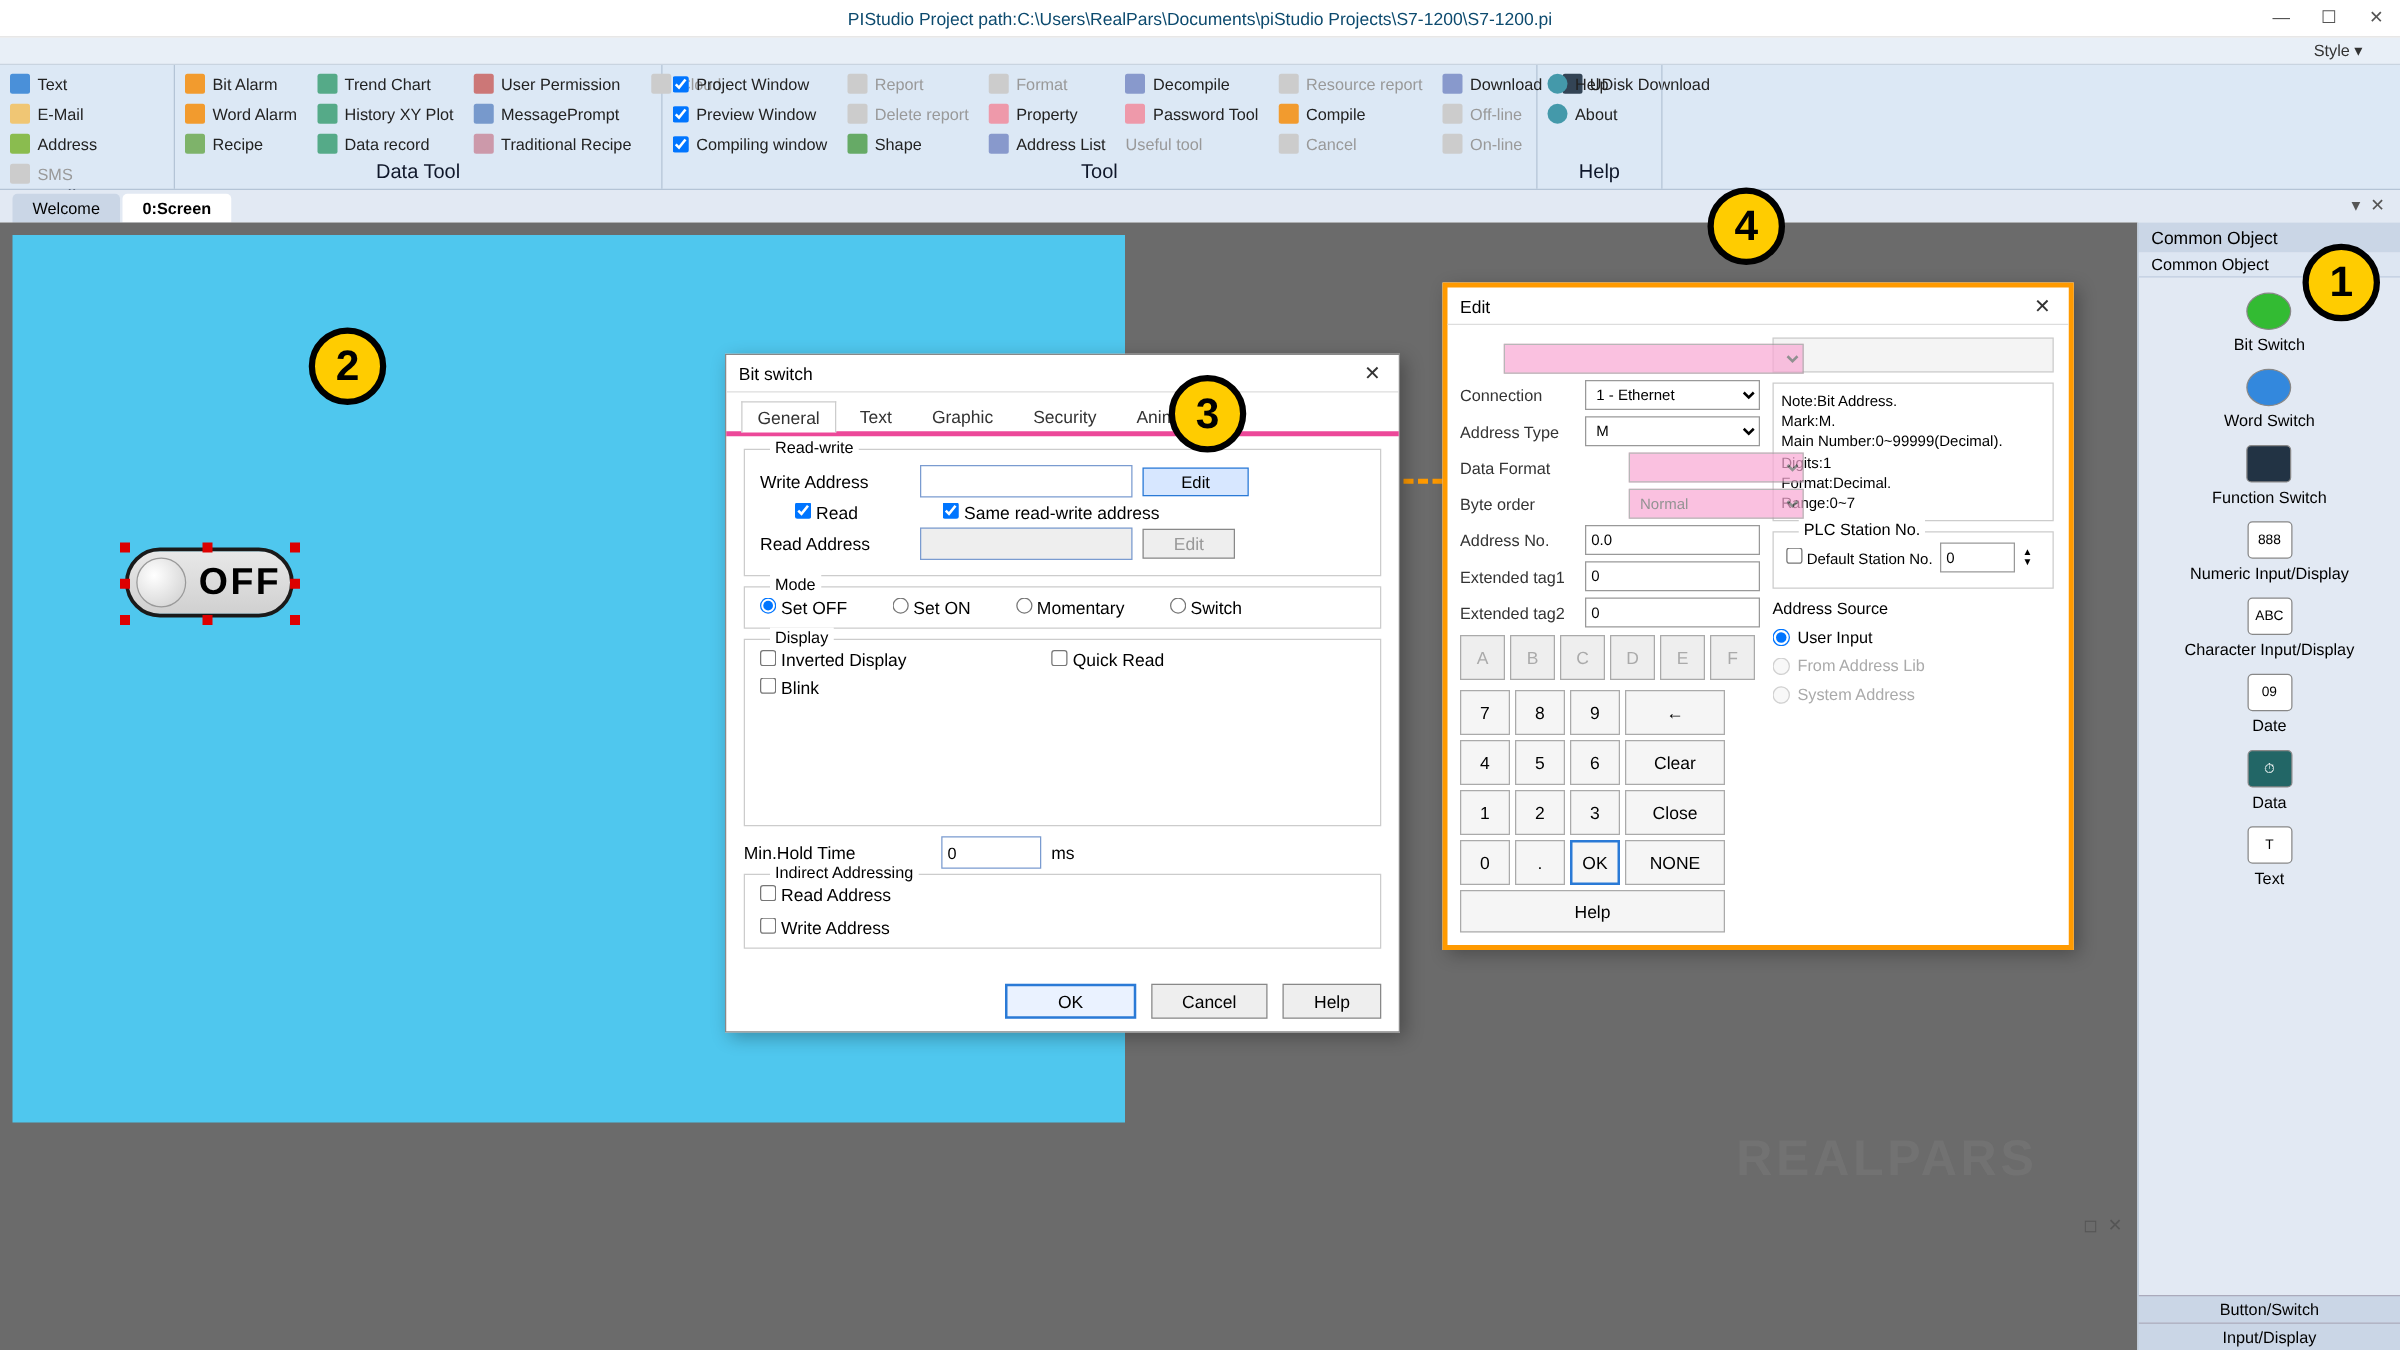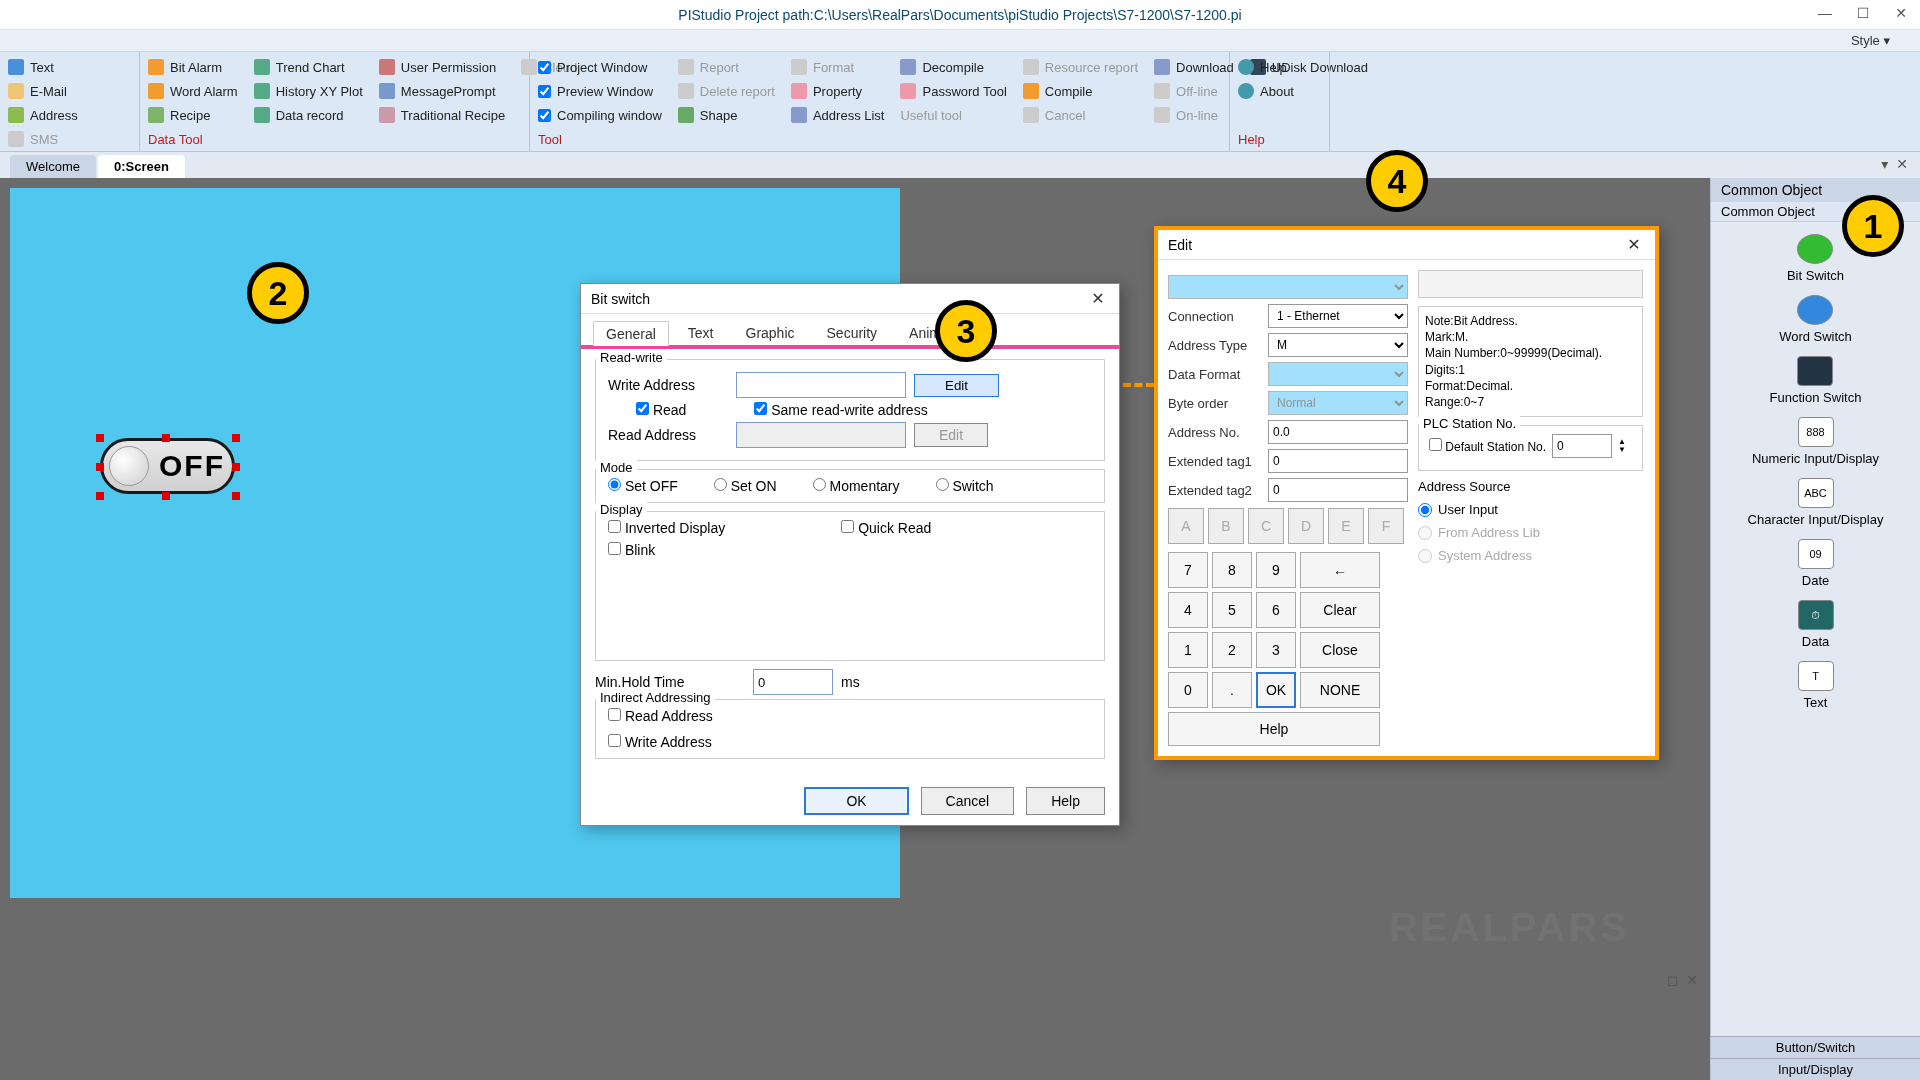--- a/index.html
+++ b/index.html
@@ -15,21 +15,21 @@
 
 
 .ribbon { background: #dce8f5; border-bottom: 1px solid #b4c4d6; display: flex; height: 100px; }
 .ribbon-group { border-right: 1px solid #b4c4d6; padding: 4px 8px; display: flex; flex-direction: column; justify-content: space-between; }
 .ribbon-group .items { display: flex; flex-direction: column; gap: 2px; }
 .ribbon-group .items.row3 { display: grid; grid-auto-flow: column; grid-template-rows: repeat(3, 22px); column-gap: 16px; }
 .ribbon-item { display: flex; align-items: center; gap: 6px; font-size: 13px; color: #222; height: 22px; white-space: nowrap; }
 .ribbon-item .ricon { width: 16px; height: 16px; display: inline-block; border-radius: 2px; }
 .ribbon-item.disabled { color: #999; }
 .ribbon-item input[type=checkbox] { width: 13px; height: 13px; }
-.ribbon-group-label { font-size: 13px; color: #b91c1c; }
+.ribbon-group-label { text-align: center; font-size: 16px; color: #0f172a; }
 
 
 .tabs-row { height: 26px; background: #e2e9f3; display: flex; align-items: flex-end; padding-left: 10px; gap: 2px; position: relative; }
 .tabs-row .tab { padding: 4px 16px; font-size: 13px; background: #cad6e6; border-radius: 4px 4px 0 0; margin-top: 38px; }
 .tabs-row .tab.active { background: #fff; font-weight: bold; }
 .tabs-close { position: absolute; right: 12px; top: 4px; display: flex; gap: 8px; font-size: 14px; color: #555; }
 
 
 .main { display: flex; height: calc(1080px - 30px - 22px - 100px - 26px); }
 .canvas-wrap { flex: 1; background: #6b6b6b; position: relative; padding: 10px; }
@@ -49,40 +49,40 @@
 .dialog-titlebar { height: 30px; display: flex; align-items: center; justify-content: space-between; padding: 0 10px; font-size: 14px; border-bottom: 1px solid #ddd; }
 .dialog-close { width: 22px; height: 22px; display: flex; align-items: center; justify-content: center; font-size: 16px; color: #333; }
 
 
 .bitswitch-dialog { left: 580px; top: 283px; width: 540px; }
 .dlg-tabs { display: flex; gap: 6px; padding: 6px 12px 0; border-bottom: 4px solid #ec4899; }
 .dlg-tab { padding: 4px 12px; font-size: 14px; color: #333; border: 1px solid transparent; border-bottom: none; }
 .dlg-tab.active { border-color: #ccc; background: #fff; position: relative; top: 1px; }
 .dlg-body { padding: 10px 14px; }
 .fieldset { border: 1px solid #ccc; padding: 8px 12px; margin-bottom: 8px; position: relative; }
-.fieldset-title { position: absolute; top: -10px; left: 0; background: #fff; padding: 0 4px; font-size: 13px; }
+.fieldset-title { position: absolute; top: -10px; left: 20px; background: #fff; padding: 0 4px; font-size: 13px; }
 .form-row { display: flex; align-items: center; gap: 8px; margin: 4px 0; font-size: 14px; }
 .form-row label.fld { width: 120px; }
 .txt-input { border: 1px solid #7a9bd0; height: 26px; padding: 0 4px; font-size: 13px; }
 .btn { border: 1px solid #888; background: #eee; padding: 3px 24px; font-size: 14px; }
 .btn.primary { border: 2px solid #2a7ad6; background: #eaf2ff; }
 .edit-btn-active { border: 1px solid #2a7ad6; background: #d7e7ff; padding: 3px 30px; }
 .radio-row, .check-row { display: flex; gap: 36px; align-items: center; }
 .dlg-buttons { display: flex; justify-content: flex-end; gap: 12px; padding: 10px 14px; }
 
 
 .edit-dialog { left: 1154px; top: 226px; width: 505px; border: 4px solid #ff9a00; z-index: 35; }
 .edit-body { display: flex; padding: 10px; gap: 10px; }
 .edit-left { width: 240px; }
 .edit-right { width: 225px; }
 .edit-row { display: flex; align-items: center; margin: 5px 0; font-size: 13px; }
 .edit-row .lbl { width: 100px; color: #333; }
 .edit-row .val { flex: 1; }
 .combo { width: 100%; height: 24px; border: 1px solid #999; background: #fff; font-size: 12px; padding: 0 4px; }
-.combo.disabled { background: #7dd3fc; color: #666; }
+.combo.disabled { background: #f9a8d4; color: #666; margin-left: 35px; }
 .note-box { border: 1px solid #ccc; padding: 6px; font-size: 12px; line-height: 1.35; min-height: 100px; margin-bottom: 8px; background: #fff; }
 .note-box.blank { background: #f4f4f4; }
 .keypad { display: grid; grid-template-columns: 40px 40px 40px 80px; gap: 4px; margin-top: 8px; }
 .keypad .kbtn { height: 36px; border: 1px solid #aaa; background: #f5f5f5; display: flex; align-items: center; justify-content: center; font-size: 14px; }
 .keypad .kbtn.hex { color: #aaa; background: #eee; }
 .keypad .kbtn.ok { border: 2px solid #2a7ad6; }
 .kp-help { grid-column: span 4; height: 34px; border: 1px solid #aaa; background: #f5f5f5; display: flex; align-items: center; justify-content: center; }
 .plc-box { border: 1px solid #ccc; padding: 8px 10px 12px; position: relative; margin-bottom: 8px; }
 .addr-src { font-size: 13px; margin: 8px 0; display: flex; align-items: center; gap: 6px; }
 .addr-src.disabled { color: #aaa; }

